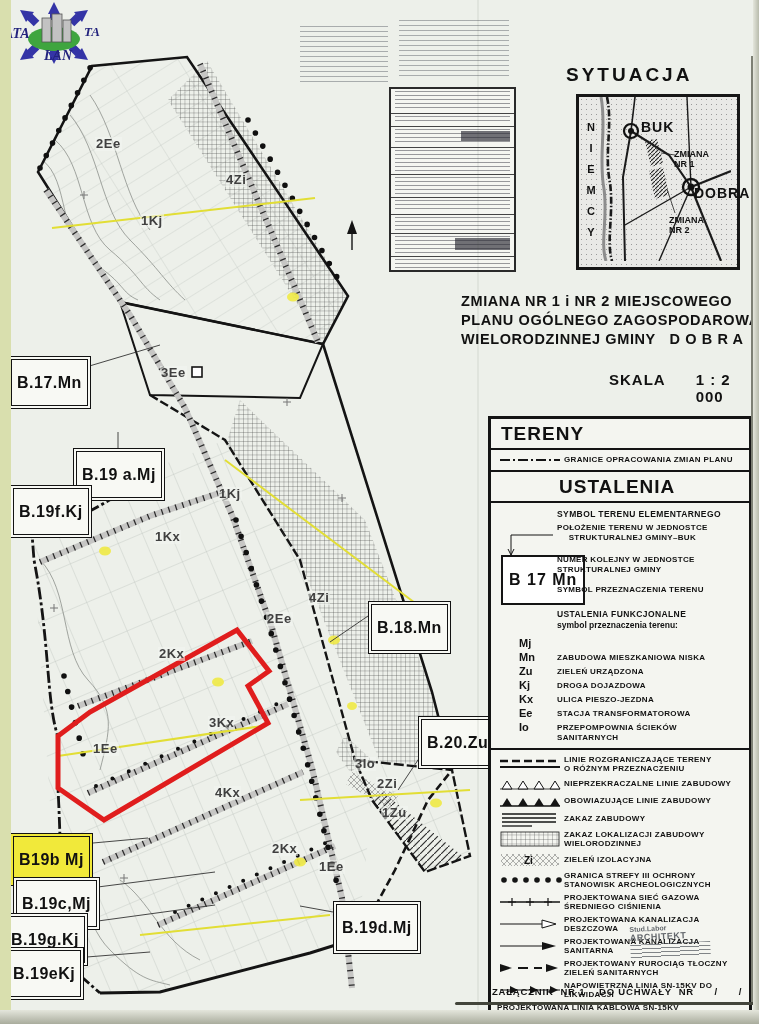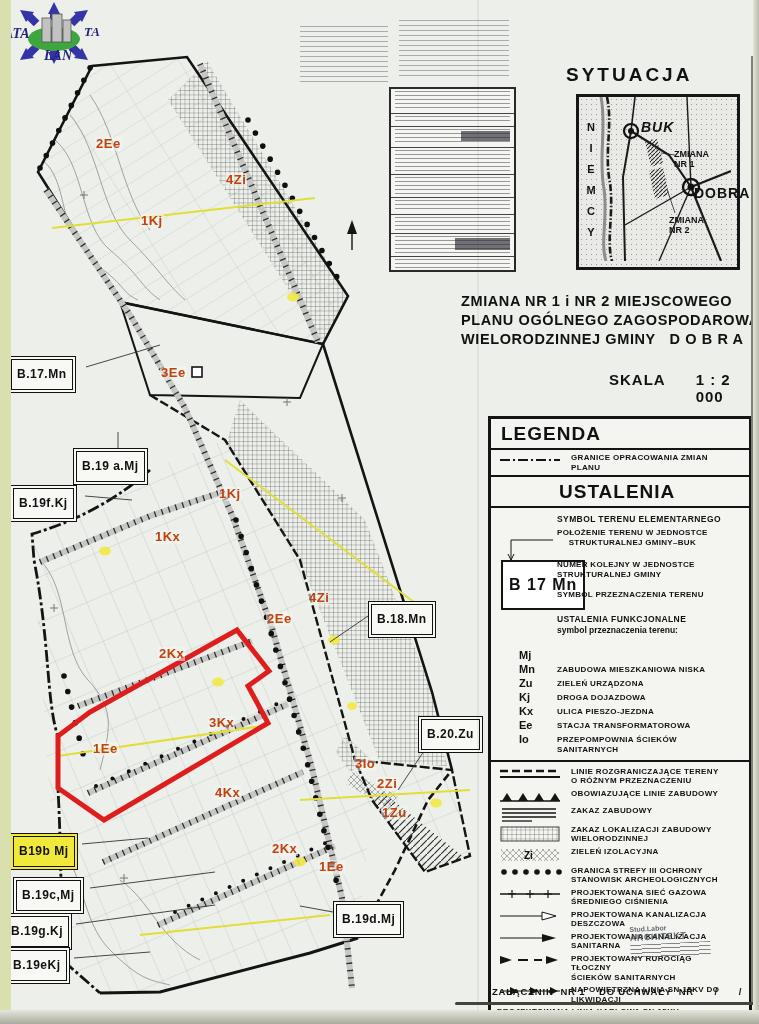--- a/index.html
+++ b/index.html
@@ -33,67 +33,67 @@
   .form .dark{background:rgba(40,40,50,.65);}
 
   
   .sit-title{position:absolute;left:566px;top:64px;font-size:19px;font-weight:bold;letter-spacing:3px;}
   .sit-box{position:absolute;left:576px;top:94px;width:158px;height:170px;border:3px solid #161616;
            background:#e9e9e6;}
   .sit-box .speckle{position:absolute;inset:0;background-image:radial-gradient(rgba(90,90,90,.55) .7px,transparent .8px);background-size:5px 5px;}
   .sit-svg{position:absolute;inset:0;}
   .sit-label{position:absolute;font-weight:bold;}
   .niemcy{left:6px;top:24px;writing-mode:vertical-lr;text-orientation:upright;letter-spacing:9px;font-size:11px;font-weight:bold;}
-  .lbl-buk{left:62px;top:22px;font-size:14px;letter-spacing:1px;font-style:italic;}
+  .lbl-buk{left:62px;top:22px;font-size:14px;letter-spacing:1px;}
   .lbl-dobra{left:115px;top:88px;font-size:14px;letter-spacing:1px;}
   .lbl-zm{font-size:9px;line-height:10px;white-space:pre-line;}
   .lbl-zm1{left:95px;top:52px;}
   .lbl-zm2{left:90px;top:118px;}
 
   
   .title-block{position:absolute;left:461px;top:292px;width:296px;}
   .title-block .tl{font-size:14.5px;font-weight:bold;letter-spacing:.6px;line-height:19px;white-space:pre;}
   .scale-row{margin-top:22px;margin-left:148px;display:flex;gap:30px;font-size:15px;font-weight:bold;letter-spacing:1px;}
 
   
   .legend{position:absolute;left:488px;top:416px;width:264px;background:#f4f5f0;
           border:3px solid #141414;box-sizing:border-box;}
   .lg-h{font-size:19px;font-weight:bold;letter-spacing:1px;padding:4px 0 3px 10px;border-bottom:2.5px solid #141414;}
   .lg-h.center{padding-left:68px;}
-  .lg-row{display:flex;gap:8px;padding:3px 16px 3px 6px;}
+  .lg-row{display:flex;align-items:center;gap:1px;padding:3px 16px 3px 6px;}
   .lg-row.bordered{border-bottom:2.5px solid #141414;}
   .licon{flex:0 0 66px;display:flex;justify-content:center;}
   .ltext{font-size:8px;font-weight:bold;letter-spacing:.35px;line-height:9.5px;white-space:pre-line;}
   .sym-head{font-size:8.5px;font-weight:bold;letter-spacing:.4px;margin:6px 0 2px 66px;}
   .diagram{position:relative;height:86px;}
   .diagram .callout{position:absolute;font-size:8px;font-weight:bold;letter-spacing:.3px;line-height:9.5px;white-space:pre-line;}
   .c1{left:66px;top:2px;text-align:center;}
   .c2{left:66px;top:34px;}
   .c3{left:66px;top:64px;}
   .bbox{position:absolute;left:10px;top:34px;border:2.5px solid #141414;background:#fff;
         font-size:16px;font-weight:bold;padding:14px 6px;letter-spacing:1px;}
   .func-h1{font-size:8.5px;font-weight:bold;letter-spacing:.4px;margin:2px 0 0 66px;}
-  .func-h2{font-size:8.5px;font-weight:bold;margin:1px 0 13px 66px;text-transform:none;}
+  .func-h2{font-size:8.5px;font-weight:bold;margin:1px 0 6px 66px;text-transform:none;}
   .srow{display:flex;padding:1px 4px;}
   .scode{flex:0 0 62px;text-align:left;padding-left:24px;font-size:11px;font-weight:bold;box-sizing:border-box;}
   .sdesc{font-size:8px;font-weight:bold;letter-spacing:.35px;line-height:9.5px;white-space:pre-line;padding-top:2px;}
   .sect-split{border-top:2.5px solid #141414;margin-top:5px;padding-top:3px;}
   .lg-row.tight{padding-top:1.5px;padding-bottom:1.5px;}
 
   .footer{position:absolute;left:492px;top:986px;font-size:9.5px;font-weight:bold;letter-spacing:.8px;white-space:pre;}
   .stamp{position:absolute;left:630px;top:924px;transform:rotate(-3deg);color:#4a4f56;opacity:.85;width:80px;}
   .stamp .s1{font-size:7px;font-weight:bold;}
   .stamp .s2{font-size:9px;font-weight:bold;letter-spacing:.5px;}
   .stamp .slines{margin-top:2px;height:14px;background:repeating-linear-gradient(to bottom,rgba(74,79,86,.8) 0 1px,transparent 1px 4px);}
 
   
-  .zl{position:absolute;font-size:13px;font-weight:bold;letter-spacing:.5px;color:#c2410c;
+  .zl{position:absolute;font-size:13px;font-weight:bold;letter-spacing:.5px;color:#404040;
       background:rgba(243,245,240,.55);padding:0 1px;line-height:14px;}
-  .bl{position:absolute;font-size:12px;font-weight:bold;background:#f8f9f4;border:4px double #121212;
-      padding:8px 5px;white-space:nowrap;letter-spacing:.5px;line-height:13px;}
+  .bl{position:absolute;font-size:16px;font-weight:bold;background:#f8f9f4;border:4px double #121212;
+      padding:16px 5px;white-space:nowrap;letter-spacing:.5px;line-height:13px;}
   .bl.hl{background:#f1e93a;}
 </style>
 </head>
 <body>
 
 <div class="page">
 
   <svg width="488" height="1024" viewBox="0 0 488 1024" style="position:absolute;left:0;top:0;">
     <defs>
       <pattern id="xh" width="4.5" height="4.5" patternUnits="userSpaceOnUse">
@@ -363,21 +363,21 @@
     <div class="tl">ZMIANA NR 1 i NR 2 MIEJSCOWEGO</div>
     <div class="tl">PLANU OGÓLNEGO ZAGOSPODAROWANIA</div>
     <div class="tl">WIELORODZINNEJ GMINY   D O B R A</div>
     <div class="scale-row">
       <span>SKALA</span>
       <span>1 : 2 000</span>
     </div>
   </div>
 
   <div class="legend">
-    <div class="lg-h">LEGENDA</div>
+    <div class="lg-h">TERENY</div>
 
     <div class="lg-row bordered">
       <span class="licon">
         <svg width="64" height="14">
             <path d="M2 7 H62" stroke="#141414" stroke-width="2" stroke-dasharray="10 3 2 3"></path>
           </svg>
       </span>
       <span class="ltext">GRANICE OPRACOWANIA ZMIAN PLANU</span>
     </div>
 
@@ -437,20 +437,34 @@
             <path d="M2 4 H62" stroke="#141414" stroke-width="2.6" stroke-dasharray="8 4"></path>
             <path d="M2 10 H62" stroke="#141414" stroke-width="2"></path>
           </svg>
       </span>
       <span class="ltext">LINIE ROZGRANICZAJĄCE TERENY
 O RÓŻNYM PRZEZNACZENIU</span>
     </div>
     <div class="lg-row tight">
       <span class="licon">
         <svg width="64" height="14">
+            <path d="M2 12 H62" stroke="#141414" stroke-width="0.8"></path>
+          <g fill="#fff" stroke="#141414" stroke-width="1">
+              <path d="M4 12 L9 4 L14 12 Z"></path>
+              <path d="M20 12 L25 4 L30 12 Z"></path>
+              <path d="M36 12 L41 4 L46 12 Z"></path>
+              <path d="M52 12 L57 4 L62 12 Z"></path>
+            </g>
+          </svg>
+      </span>
+      <span class="ltext">NIEPRZEKRACZALNE LINIE ZABUDOWY</span>
+    </div>
+    <div class="lg-row tight">
+      <span class="licon">
+        <svg width="64" height="14">
             <path d="M2 12 H62" stroke="#141414" stroke-width="1.4"></path>
           <g fill="#141414">
               <path d="M4 12 L9 4 L14 12 Z"></path>
               <path d="M20 12 L25 4 L30 12 Z"></path>
               <path d="M36 12 L41 4 L46 12 Z"></path>
               <path d="M52 12 L57 4 L62 12 Z"></path>
             </g>
           </svg>
       </span>
       <span class="ltext">OBOWIAZUJĄCE LINIE ZABUDOWY</span>
@@ -536,21 +550,21 @@
     </div>
     <div class="lg-row tight">
       <span class="licon">
         <svg width="64" height="12">
             <polygon points="2,2 14,6 2,10" fill="#141414"></polygon>
             <path d="M20 6 H30 M36 6 H44" stroke="#141414" stroke-width="2"></path>
             <polygon points="48,2 60,6 48,10" fill="#141414"></polygon>
           </svg>
       </span>
       <span class="ltext">PROJEKTOWANY RUROCIĄG TŁOCZNY
-ŚCIEKÓW SANITARNYCH</span>
+ZIELEŃ SANITARNYCH</span>
     </div>
     <div class="lg-row tight">
       <span class="licon">
         <svg width="64" height="12">
             <path d="M2 6 H62" stroke="#141414" stroke-width="1"></path>
           <g fill="#141414">
               <polygon points="12,2 20,6 12,10"></polygon>
               <polygon points="32,2 40,6 32,10"></polygon>
               <polygon points="52,2 60,6 52,10"></polygon>
             </g>

